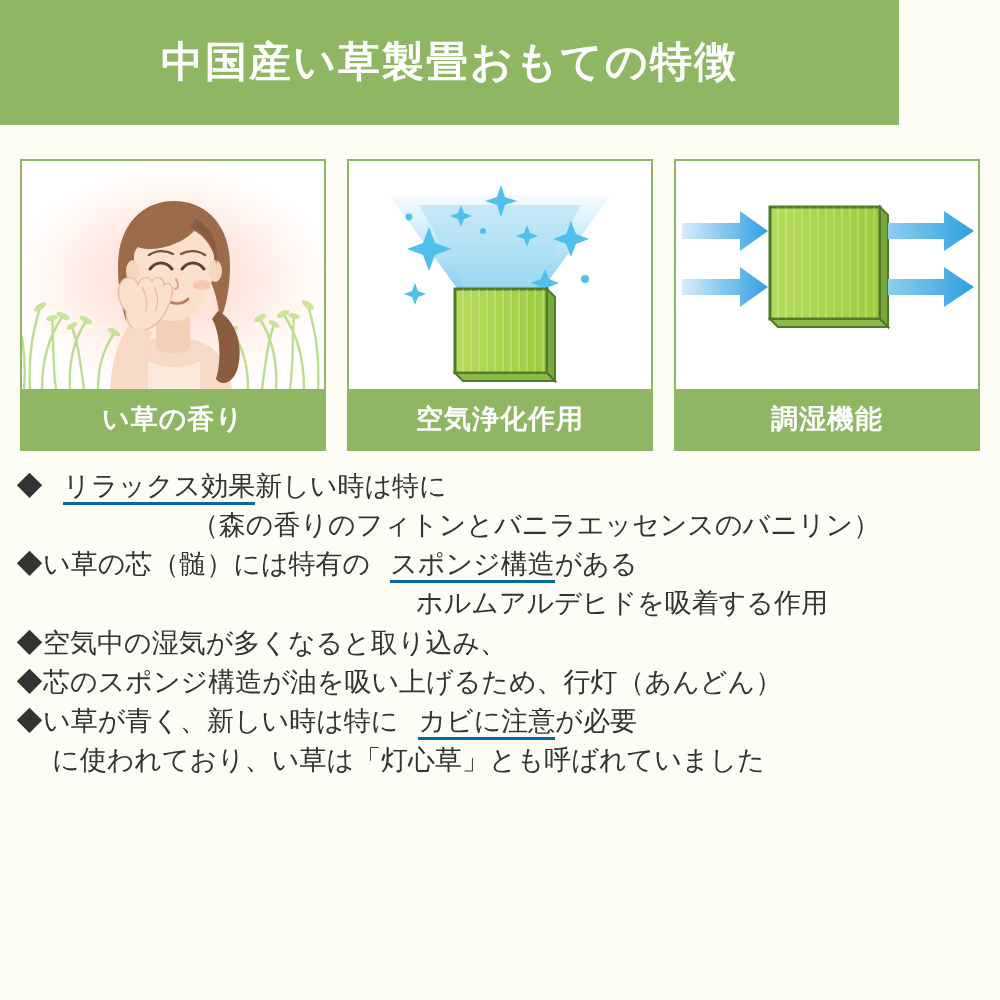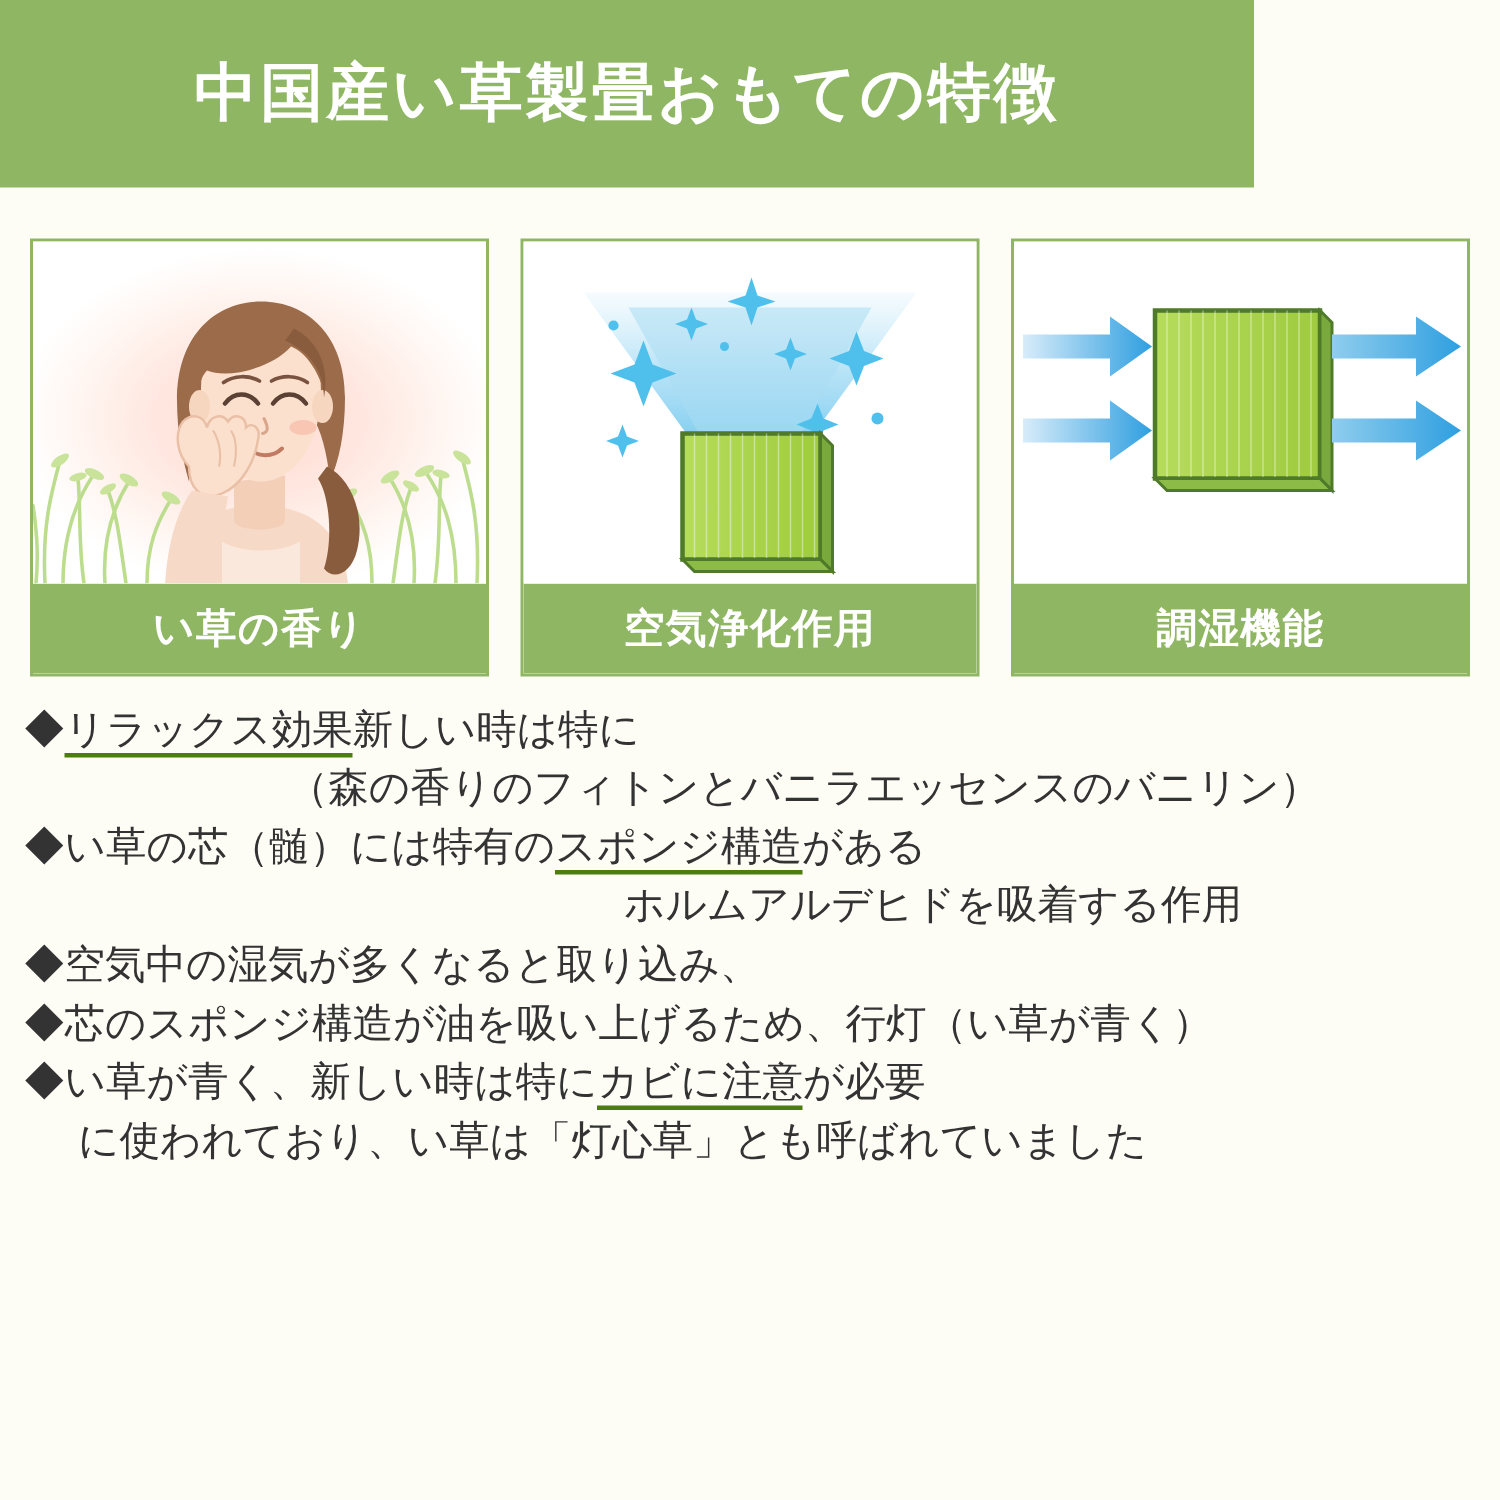--- a/index.html
+++ b/index.html
@@ -15,21 +15,21 @@
   }
   .page {
     position: relative;
     width: 1000px;
     height: 1000px;
     background: #fdfdf6;
   }
 
   
   .header {
-    width: 836px;
+    width: 899px;
     height: 125px;
     background: #8fb662;
     display: flex;
     align-items: center;
     justify-content: center;
     box-sizing: border-box;
   }
   .header-title {
     color: #ffffff;
     font-size: 42px;
@@ -98,22 +98,23 @@
   .line {
     white-space: nowrap;
     display: block;
   }
   .line.indent-1 { padding-left: 72px; text-align: center; }
   .line.indent-2 { padding-left: 400px; }
   .line.indent-3 { padding-left: 520px; }
   .line.indent-4 { padding-left: 36px; }
   .diamond { color: #333333; }
   .ul-green {
-    border-bottom: 3px solid #4d7c0f;
+    border-bottom: 3px solid #0369a1;
     padding-bottom: 1px;
+    margin-left: 20px;
   }
 </style>
 </head>
 <body>
 
 <div class="page">
 
   <div class="header">
     <div class="header-title">中国産い草製畳おもての特徴</div>
   </div>
@@ -320,20 +321,20 @@
     <span class="line indent-1"><span>（森の香りのフィトンとバニラエッセンスのバニリン）</span></span>
 
     <span class="line"><span class="diamond">◆</span><span>い草の芯（髄）には特有の</span><span class="ul-green">スポンジ構造</span><span>がある</span></span>
 
 
     <span class="line indent-2"><span>ホルムアルデヒドを吸着する作用</span></span>
 
     <span class="line"><span class="diamond">◆</span><span>空気中の湿気が多くなると取り込み、</span></span>
 
 
-    <span class="line"><span class="diamond">◆</span><span>芯のスポンジ構造が油を吸い上げるため、行灯（い草が青く）</span></span>
+    <span class="line"><span class="diamond">◆</span><span>芯のスポンジ構造が油を吸い上げるため、行灯（あんどん）</span></span>
 
     <span class="line"><span class="diamond">◆</span><span>い草が青く、新しい時は特に</span><span class="ul-green">カビに注意</span><span>が必要</span></span>
 
     <span class="line indent-4"><span>に使われており、い草は「灯心草」とも呼ばれていました</span></span>
   </div>
 
 </div>
 
 </body></html>

